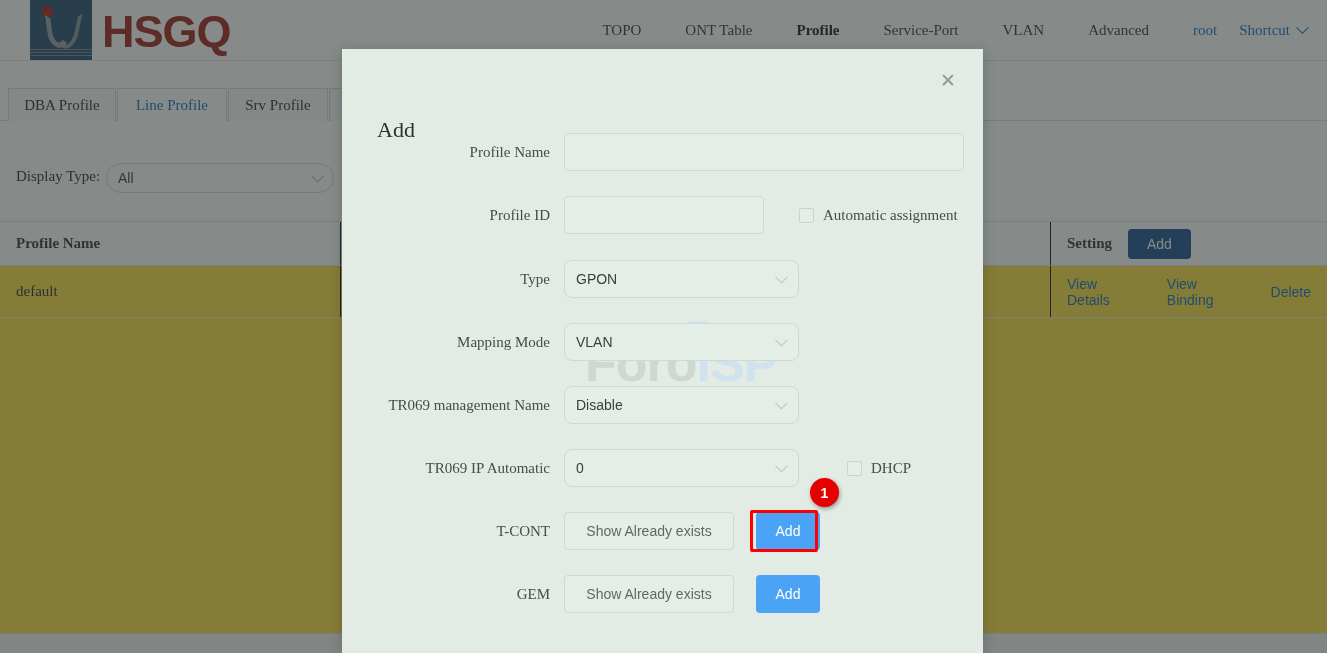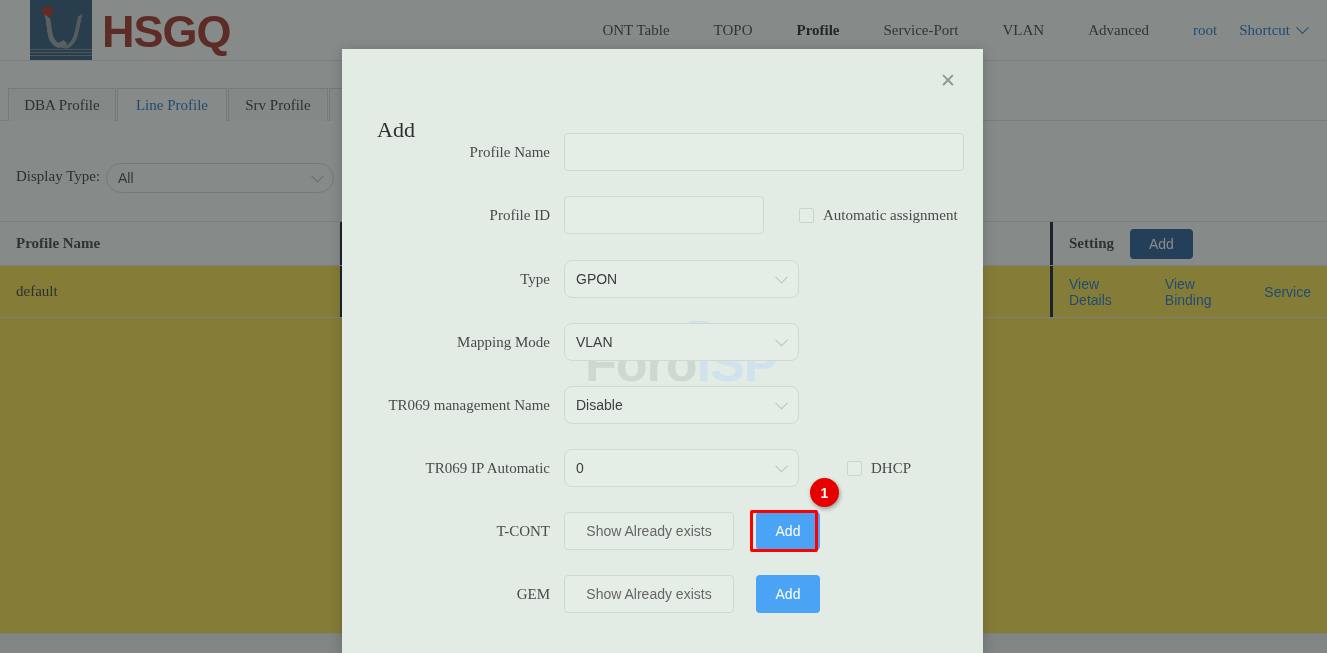--- a/index.html
+++ b/index.html
@@ -167,21 +167,21 @@
     display: flex;
     border-bottom: 1px solid #e8e8e8;
   }
   .cell {
     display: flex; align-items: center;
     padding: 0 16px;
     font-size: 15px;
     color: #333;
   }
   .cell.head { font-weight: bold; color: #3a3a3a; }
-  .vline { border-left: 3px solid #0f172a; }
+  .vline { border-left: 1px solid #0f172a; }
   .btn-add-dark {
     background: #205493;
     color: #ffffff;
     font-family: "Liberation Sans", sans-serif;
     font-size: 14px;
     border: none; border-radius: 4px;
     padding: 7px 19px;
     cursor: pointer;
   }
   .link {
@@ -359,22 +359,22 @@
         <span class="bars">
             <i></i>
             <i></i>
             <i></i>
           </span>
       </div>
       <div class="logo-text">HSGQ</div>
     </div>
 
     <div class="nav">
+      <div class="nav-item">TOPO</div>
       <div class="nav-item">ONT Table</div>
-      <div class="nav-item">TOPO</div>
       <div class="nav-item active">Profile</div>
       <div class="nav-item">Service-Port</div>
       <div class="nav-item">VLAN</div>
       <div class="nav-item">Advanced</div>
       <div class="nav-user">root</div>
       <div class="nav-shortcut">
         <span>Shortcut</span><span class="chev"></span>
       </div>
     </div>
   </div>
@@ -401,21 +401,21 @@
         <span>Setting</span>
         <button class="btn-add-dark">Add</button>
       </div>
     </div>
     <div class="tbl-row">
       <div class="cell" style="width:340px;">default</div>
       <div class="cell vline" style="width:710px;"></div>
       <div class="cell vline" style="width:277px;">
         <span class="link">View Details</span>
         <span class="link">View Binding</span>
-        <span class="link" style="margin-right:0;">Service</span>
+        <span class="link" style="margin-right:0;">Delete</span>
       </div>
     </div>
   </div>
 
   <div class="footer-strip"></div>
 </div>
 
 <div id="overlay"></div>
 
 <div id="modal">

